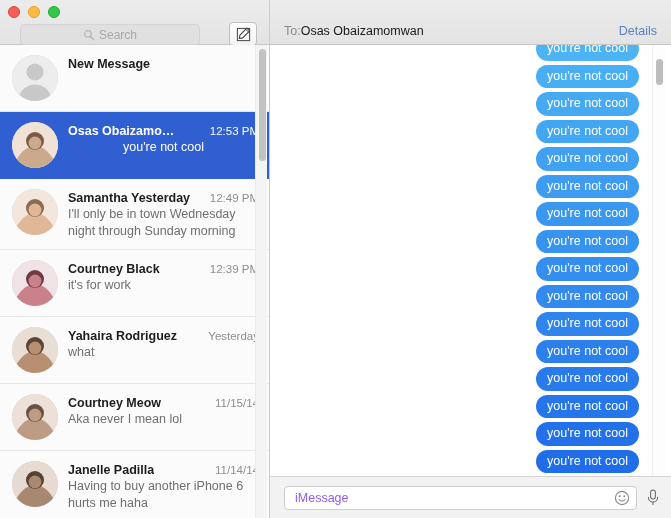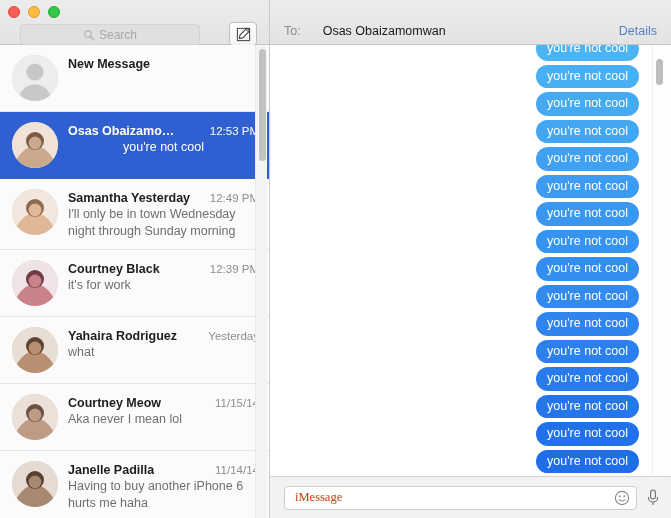--- a/index.html
+++ b/index.html
@@ -91,23 +91,23 @@
   .compose-ico { width: 15px; height: 15px; display: block; }
 
   .topbar-right {
     flex: 1;
     position: relative;
     display: flex;
     align-items: flex-end;
     padding: 0 14px 6px 14px;
     justify-content: space-between;
   }
-  .to-line { display: flex; align-items: center; gap: 10px; }
+  .to-line { display: flex; align-items: center; gap: 0; }
   .to-label { font-size: 12.5px; color: #8b8b8b; }
-  .to-name  { font-size: 12.5px; color: #1a1a1a; margin-left: 12px; }
+  .to-name  { font-size: 12.5px; color: #1a1a1a; }
   .details-link {
     font-size: 12.5px;
     color: #5a7fc4;
   }
 
   
   .body {
     flex: 1;
     display: flex;
     min-height: 0;
@@ -263,22 +263,21 @@
     background: #fff;
     border: 1px solid #cdcdcd;
     border-radius: 4px;
     display: flex;
     align-items: center;
     padding: 0 6px 0 10px;
   }
   .imsg-ph {
     flex: 1;
     font-size: 12.5px;
-    color: #c2410c;
-    font-family: Liberation Serif, serif;
+    color: #8b5cf6;
   }
   .emoji-btn { width: 16px; height: 16px; display:block; flex:0 0 16px; }
   .mic-btn { width: 16px; height: 20px; display:block; flex:0 0 16px; }
 </style>
 </head>
 <body>
 
 <div class="window">
 
   <div class="topbar">

